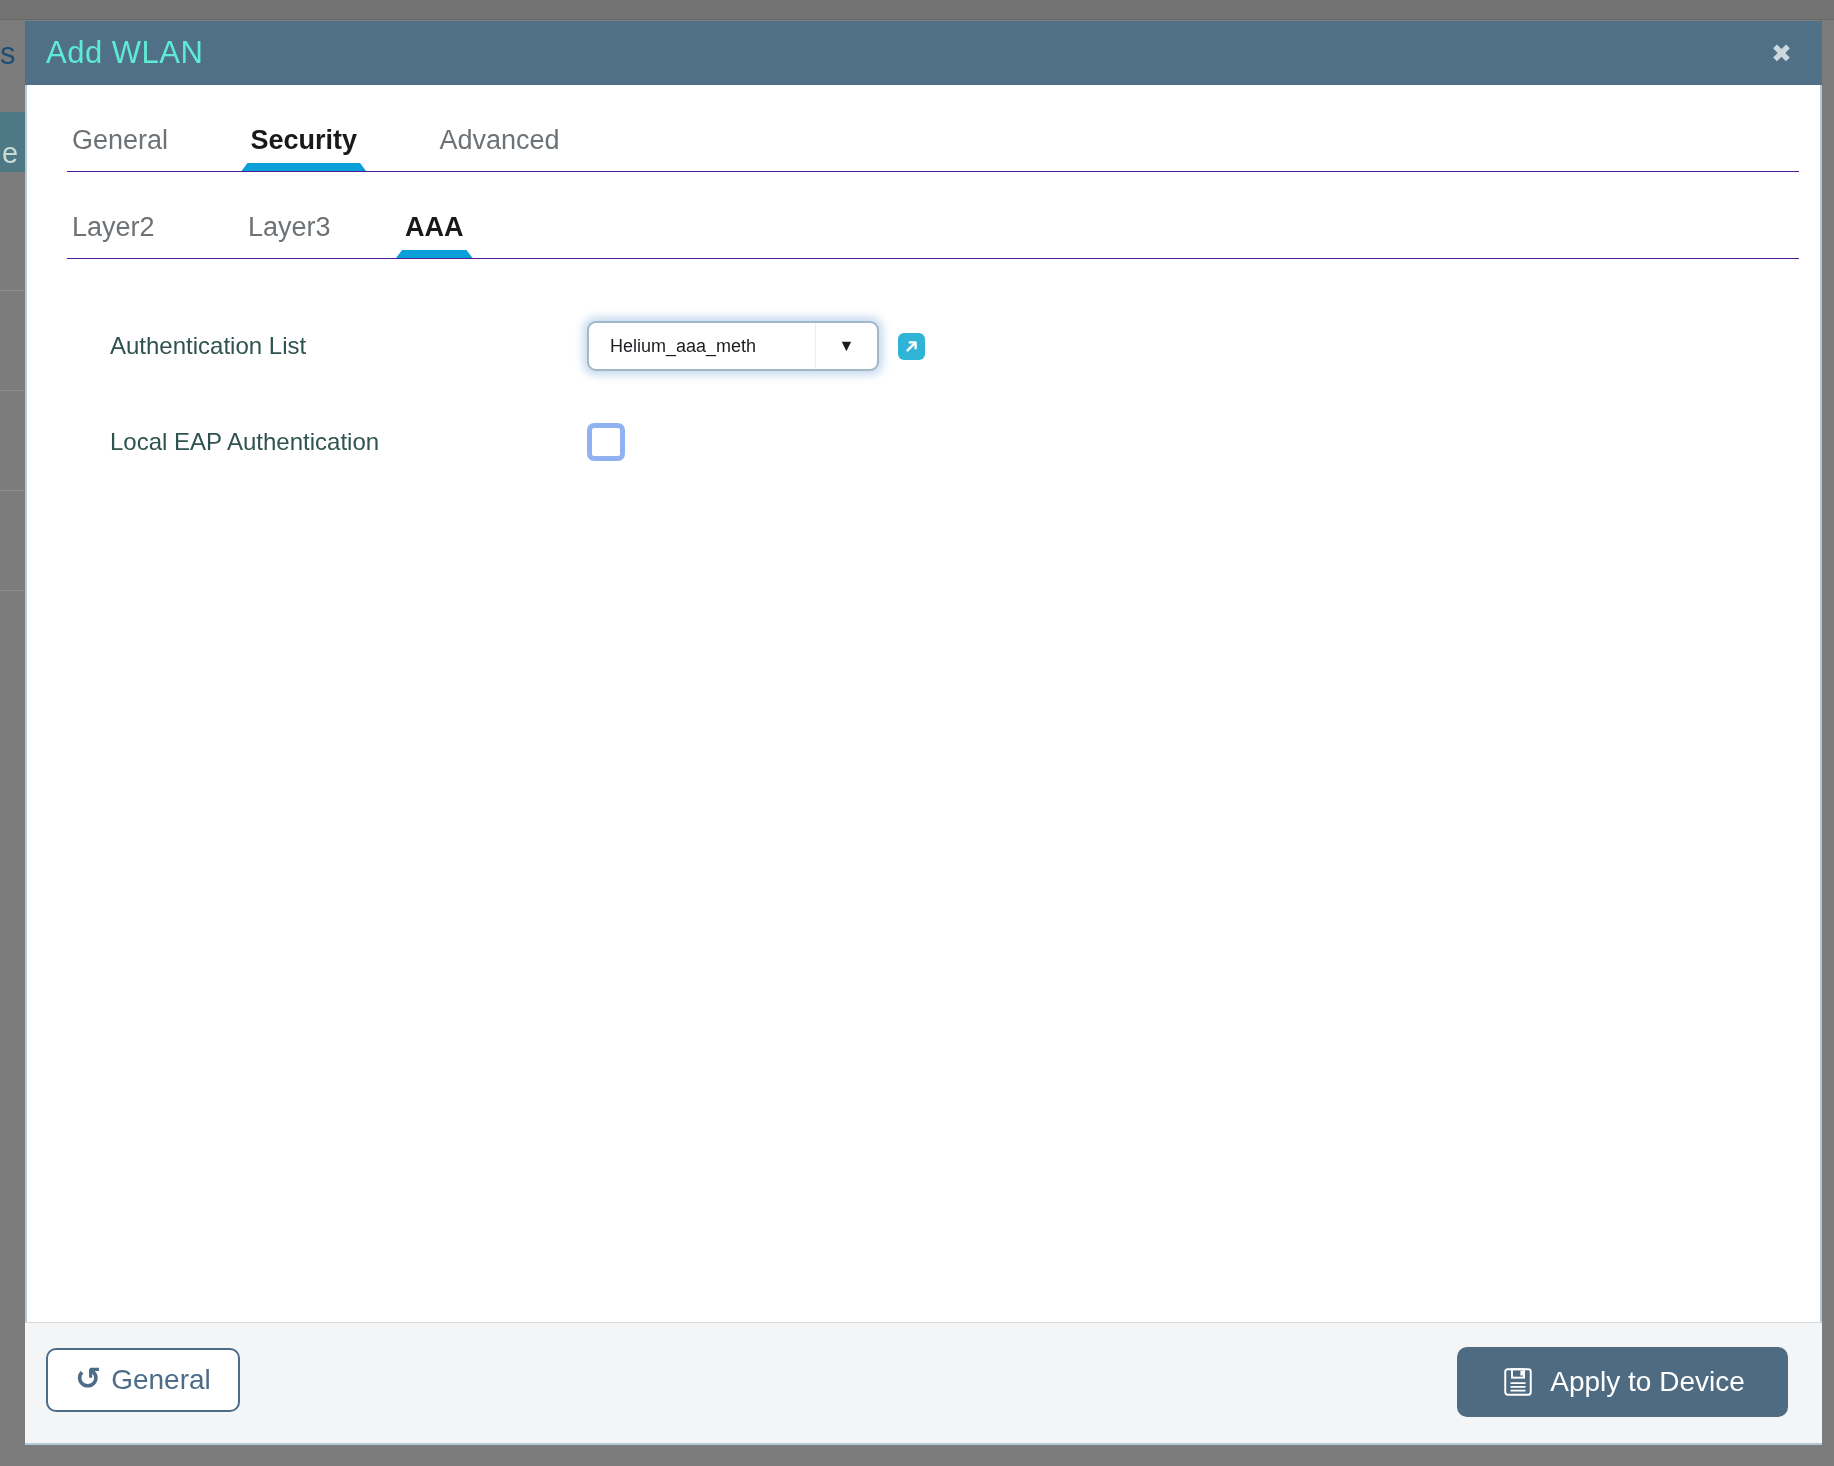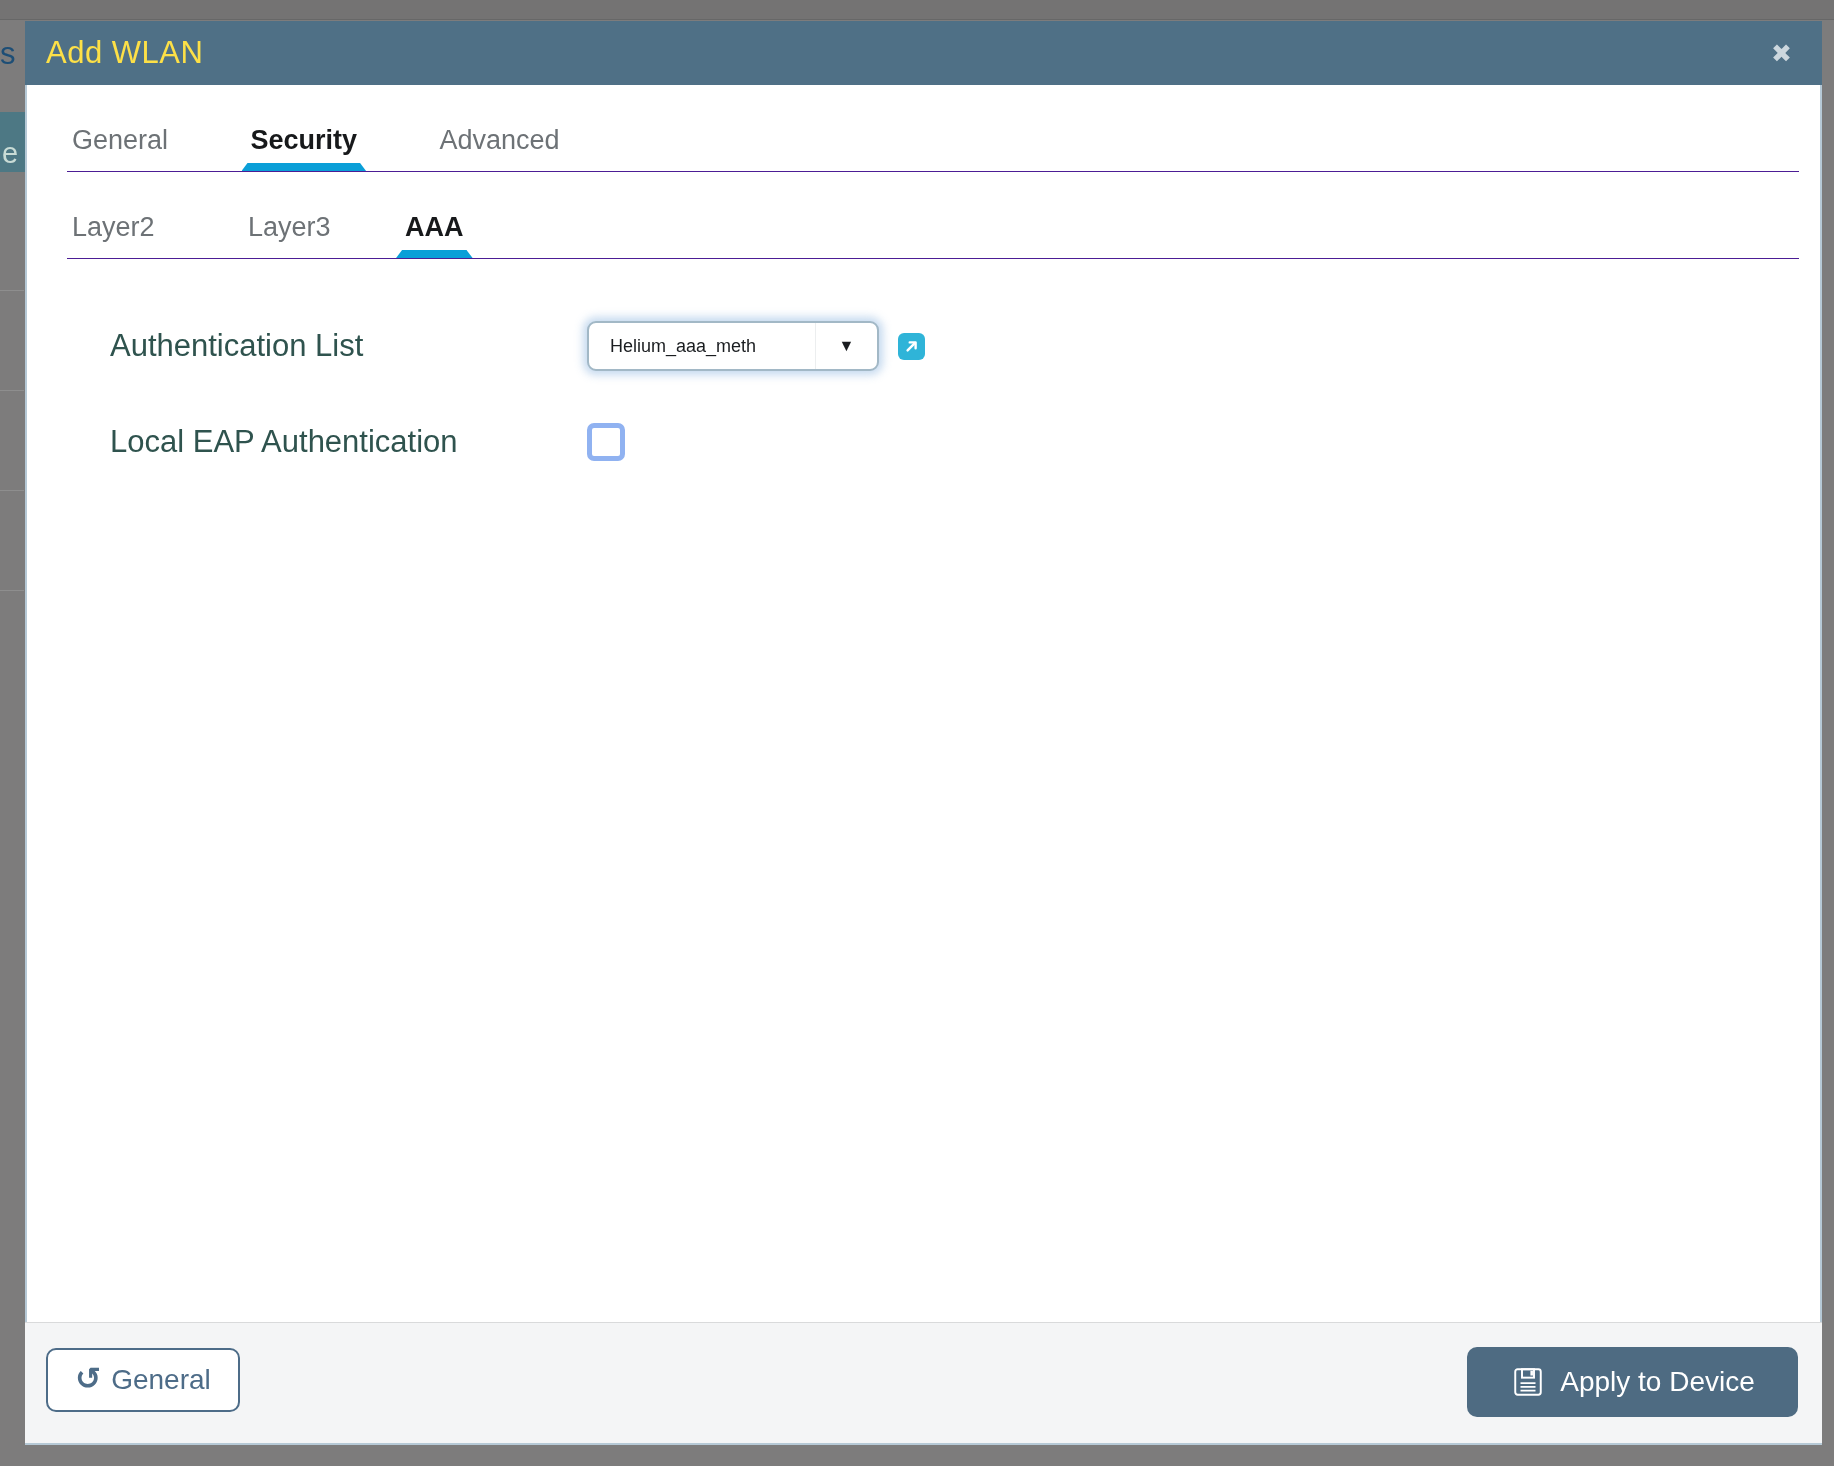--- a/index.html
+++ b/index.html
@@ -35,21 +35,21 @@
     position: absolute; left: 25px; top: 21px; width: 1797px; height: 1424px;
     background: #ffffff;
     border: 2px solid #b6c9d6; border-top: none;
   }
   .modal-header {
     position: absolute; left: -2px; top: 0; width: 1797px; height: 64px;
     background: #4f7086;
     display: flex; align-items: center; justify-content: space-between;
     padding: 0 30px 0 21px;
   }
-  .modal-title { color: #fde047; font-size: 31px; font-weight: 400; letter-spacing: 0.5px; }
+  .modal-title { color: #5eead4; font-size: 31px; font-weight: 400; letter-spacing: 0.5px; }
   .modal-close {
     color: #ccd7de; font-size: 25px; font-weight: bold; cursor: pointer;
     line-height: 1;
   }
 
   
   .tabbar {
     margin: 0 21px 0 40px;
     border-bottom: 1px solid #4c1d95;
     padding: 40px 0 0 5px;
@@ -70,21 +70,21 @@
   }
 
   
   .form-row {
     display: flex; align-items: center;
     margin-left: 83px;
   }
   .form-row.first { margin-top: 62px; }
   .form-row.second { margin-top: 52px; }
   .form-label {
-    width: 477px; font-size: 31px; color: #2f534e;
+    width: 477px; font-size: 24px; color: #2f534e;
   }
   .select-box {
     width: 292px; height: 50px; background: #fff;
     border: 2px solid #a2b8c6; border-radius: 9px;
     box-shadow: 0 0 9px 4px rgba(128, 173, 220, 0.45);
     display: flex; align-items: center; cursor: pointer;
   }
   .select-value {
     flex: 1; padding-left: 21px; font-size: 18px; color: #1a1d20;
     white-space: nowrap; overflow: hidden;
@@ -113,21 +113,21 @@
   }
   .btn-cancel {
     position: absolute; left: 21px; top: 25px; width: 194px; height: 64px;
     background: #ffffff; border: 2px solid #4d6c88; border-radius: 10px;
     color: #4d6c88; font-size: 28px;
     display: flex; align-items: center; justify-content: center; gap: 10px;
     cursor: pointer; font-family: inherit;
   }
   .undo-glyph { font-size: 31px; font-weight: bold; line-height: 1; margin-top: -3px; }
   .btn-apply {
-    position: absolute; right: 24px; top: 24px; width: 331px; height: 70px;
+    position: absolute; right: 34px; top: 24px; width: 331px; height: 70px;
     background: #4e6b82; border: none; border-radius: 10px;
     color: #ffffff; font-size: 28px;
     display: flex; align-items: center; justify-content: center; gap: 14px;
     cursor: pointer; font-family: inherit;
   }
 </style>
 </head>
 <body>
 
 <div class="backdrop-topbar"></div>

